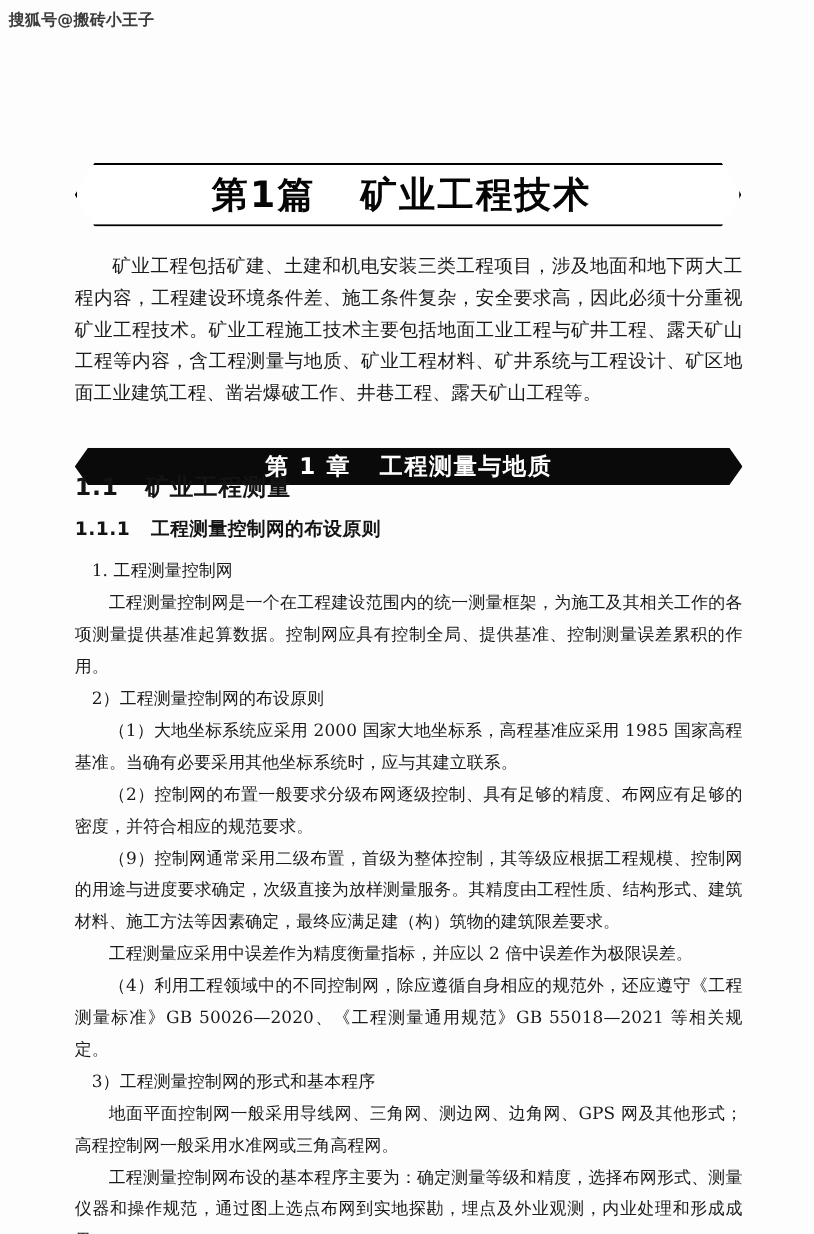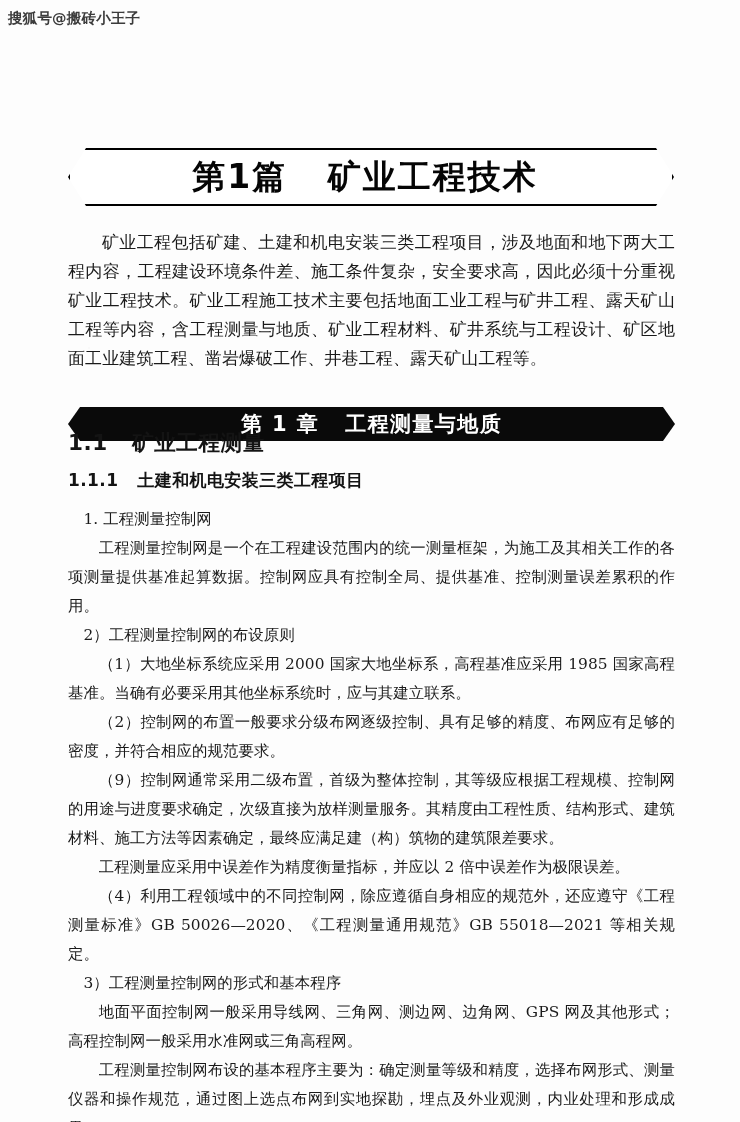--- a/index.html
+++ b/index.html
@@ -200,21 +200,21 @@
     </div>
 
     <div class="intro">矿业工程包括矿建、土建和机电安装三类工程项目，涉及地面和地下两大工程内容，工程建设环境条件差、施工条件复杂，安全要求高，因此必须十分重视矿业工程技术。矿业工程施工技术主要包括地面工业工程与矿井工程、露天矿山工程等内容，含工程测量与地质、矿业工程材料、矿井系统与工程设计、矿区地面工业建筑工程、凿岩爆破工作、井巷工程、露天矿山工程等。</div>
 
     <div class="chapter-banner-wrap">
       <div class="chapter-banner"></div>
       <div class="chapter-banner-text">第 1 章   工程测量与地质</div>
     </div>
 
     <div class="h-sec">1.1   矿业工程测量</div>
-    <div class="h-sub">1.1.1   土建和机电安装三类工程项目</div>
+    <div class="h-sub">1.1.1   工程测量控制网的布设原则</div>
 
     <div class="body-flow" id="body-flow">
         <p class="para indent1">1. 工程测量控制网</p>
         <p class="para indent">工程测量控制网是一个在工程建设范围内的统一测量框架，为施工及其相关工作的各项测量提供基准起算数据。控制网应具有控制全局、提供基准、控制测量误差累积的作用。</p>
         <p class="para indent1">2）工程测量控制网的布设原则</p>
         <p class="para indent">（1）大地坐标系统应采用 2000 国家大地坐标系，高程基准应采用 1985 国家高程基准。当确有必要采用其他坐标系统时，应与其建立联系。</p>
         <p class="para indent">（2）控制网的布置一般要求分级布网逐级控制、具有足够的精度、布网应有足够的密度，并符合相应的规范要求。</p>
         <p class="para indent">（9）控制网通常采用二级布置，首级为整体控制，其等级应根据工程规模、控制网的用途与进度要求确定，次级直接为放样测量服务。其精度由工程性质、结构形式、建筑材料、施工方法等因素确定，最终应满足建（构）筑物的建筑限差要求。</p>
         <p class="para indent">工程测量应采用中误差作为精度衡量指标，并应以 2 倍中误差作为极限误差。</p>
         <p class="para indent">（4）利用工程领域中的不同控制网，除应遵循自身相应的规范外，还应遵守《工程测量标准》GB 50026—2020、《工程测量通用规范》GB 55018—2021 等相关规定。</p>

